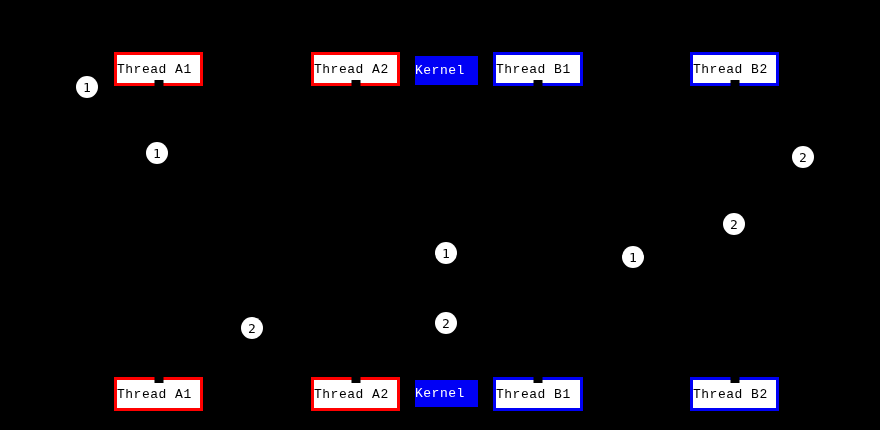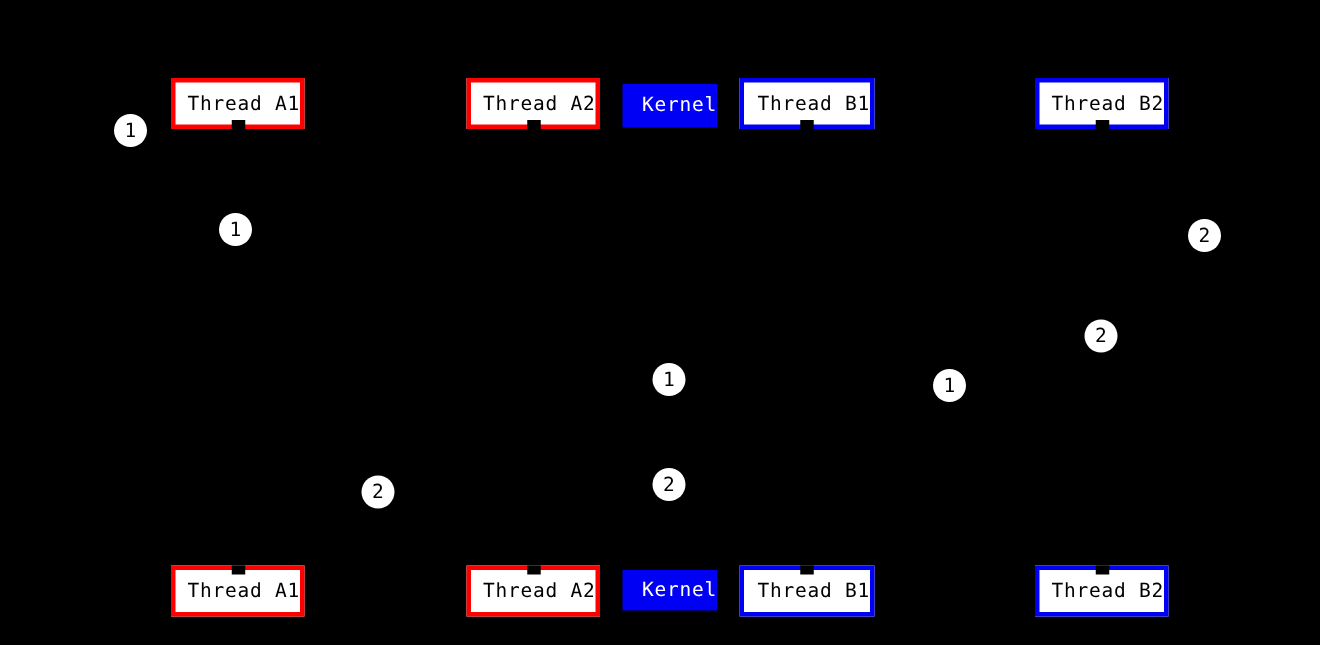--- a/index.html
+++ b/index.html
@@ -16,24 +16,25 @@
   }
   .tbox {
     position: absolute;
     box-sizing: border-box;
     height: 34px;
     background: var(--box-fill, #fff);
     border: 3px solid #fff;
     color: var(--box-text, #000);
     display: flex;
     align-items: center;
-    justify-content: flex-end;
+    justify-content: flex-start;
     font-size: 13px;
     letter-spacing: 0.5px;
     white-space: nowrap;
+    font-family: Liberation Mono, monospace;
   }
   .tbox.red  { border-color: var(--thread-a-border, #f00); }
   .tbox.blue { border-color: var(--thread-b-border, #00f); }
   .tbox.kernel {
     background: var(--kernel-fill, #00f);
     border: none;
     color: var(--kernel-text, #fff);
   }
   .stub {
     position: absolute;

